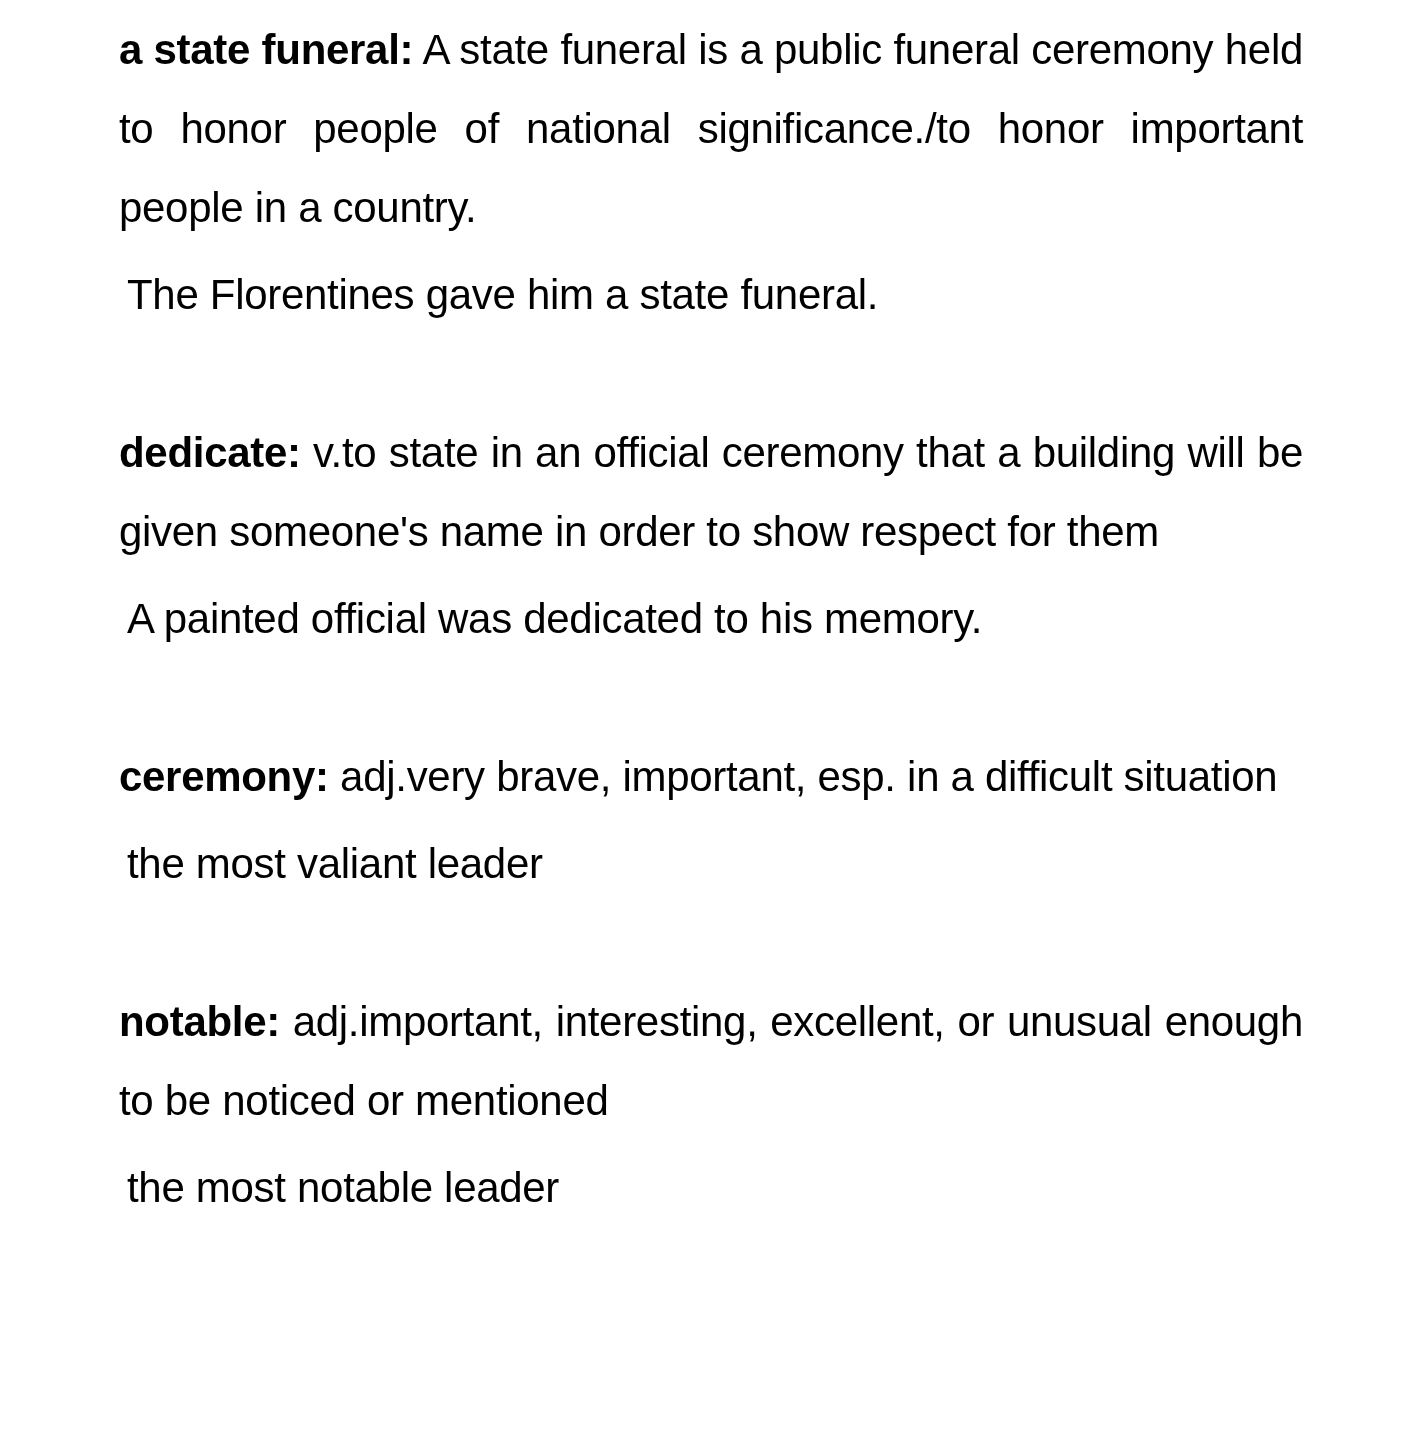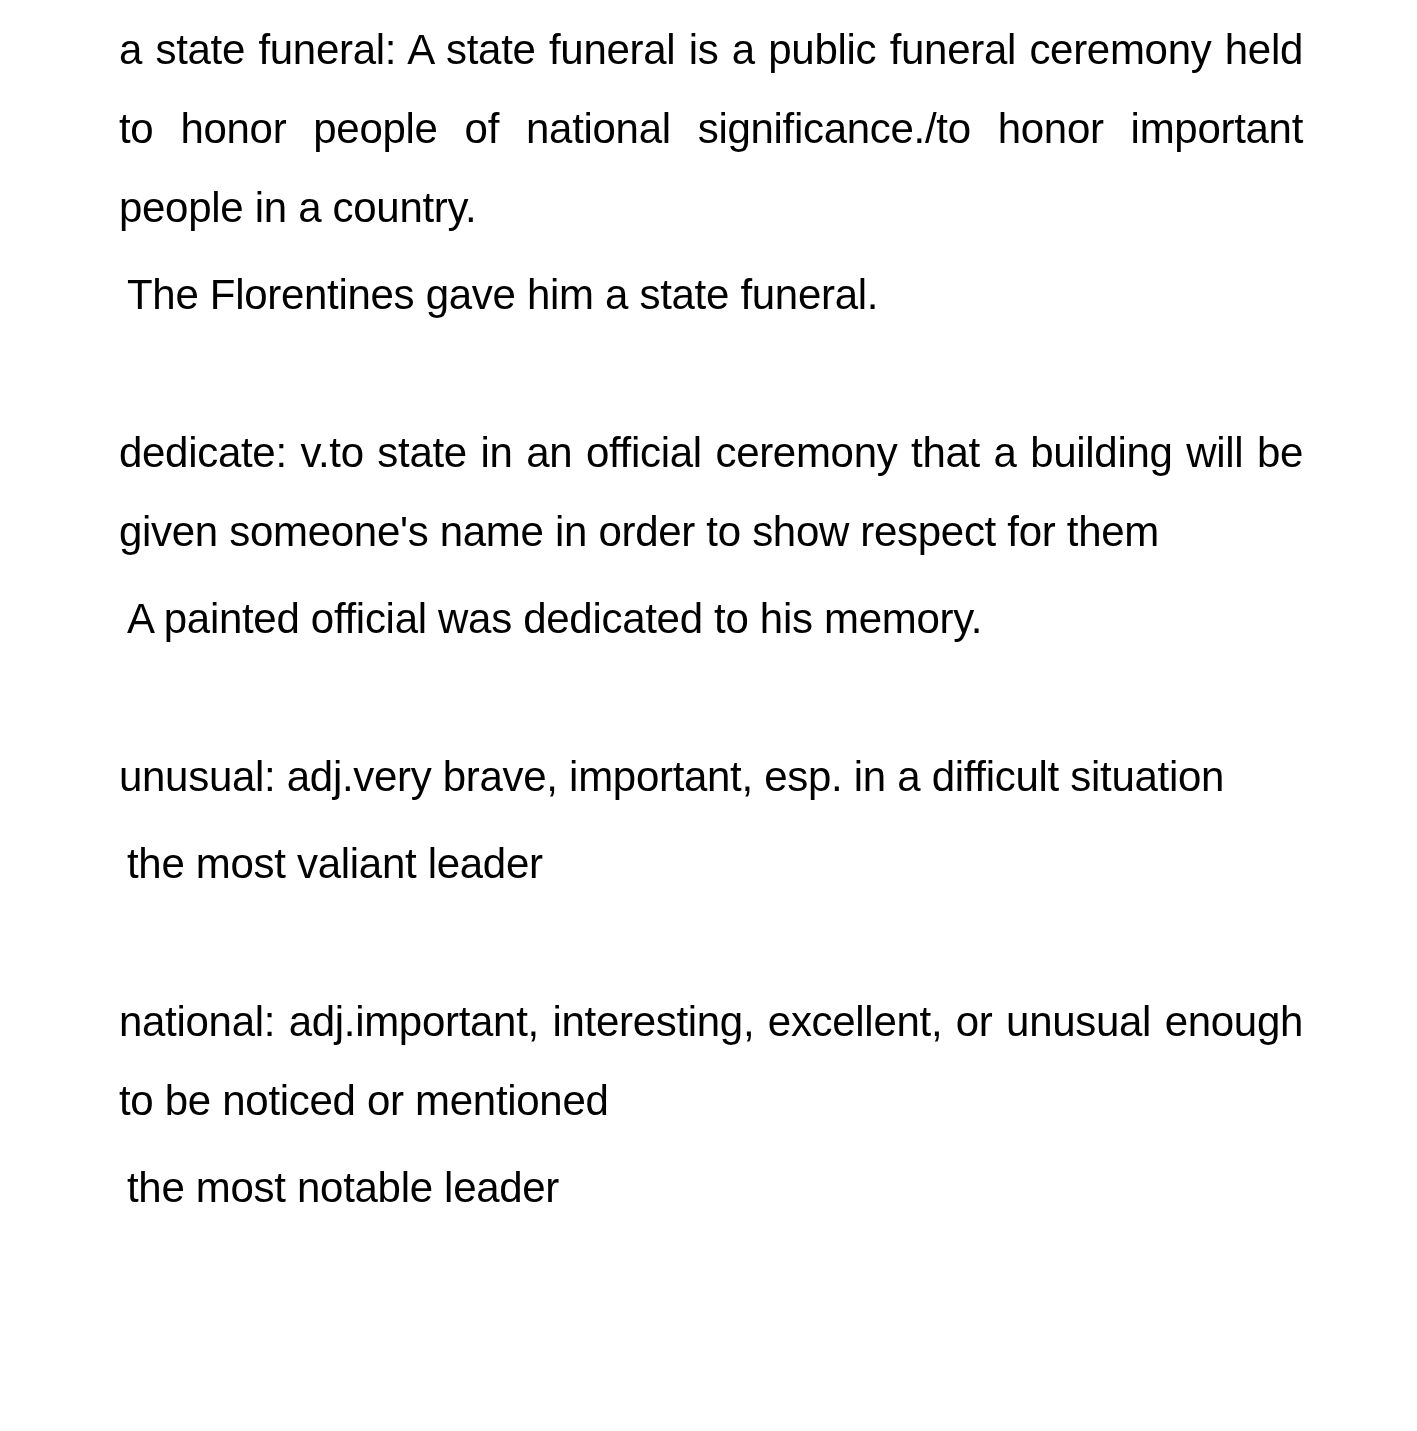--- a/index.html
+++ b/index.html
@@ -25,21 +25,21 @@
       letter-spacing: -0.3px;
     }
     .entry {
       margin: 0 0 79px 0;
     }
     .definition {
       text-align: justify;
       margin: 0;
     }
     .term {
-      font-weight: normal;
+      font-weight: bold;
     }
     .example {
       text-align: left;
       margin: 8px;
     }
   </style>
 </head>
 <body>
 
 <div class="page">
@@ -48,22 +48,22 @@
     <p class="definition"><span class="term">a state funeral:</span> <span>A state funeral is a public funeral ceremony held to honor people of national significance./to honor important people in a country.</span></p>
     <p class="example">The Florentines gave him a state funeral.</p>
   </div>
 
   <div class="entry">
     <p class="definition"><span class="term">dedicate:</span> <span>v.to state in an official ceremony that a building will be given someone's name in order to show respect for them</span></p>
     <p class="example">A painted official was dedicated to his memory.</p>
   </div>
 
   <div class="entry">
-    <p class="definition"><span class="term">unusual:</span> <span>adj.very brave, important, esp. in a difficult situation</span></p>
+    <p class="definition"><span class="term">ceremony:</span> <span>adj.very brave, important, esp. in a difficult situation</span></p>
     <p class="example">the most valiant leader</p>
   </div>
 
   <div class="entry">
-    <p class="definition"><span class="term">national:</span> <span>adj.important, interesting, excellent, or unusual enough to be noticed or mentioned</span></p>
+    <p class="definition"><span class="term">notable:</span> <span>adj.important, interesting, excellent, or unusual enough to be noticed or mentioned</span></p>
     <p class="example">the most notable leader</p>
   </div>
 
 </div>
 
 </body></html>

